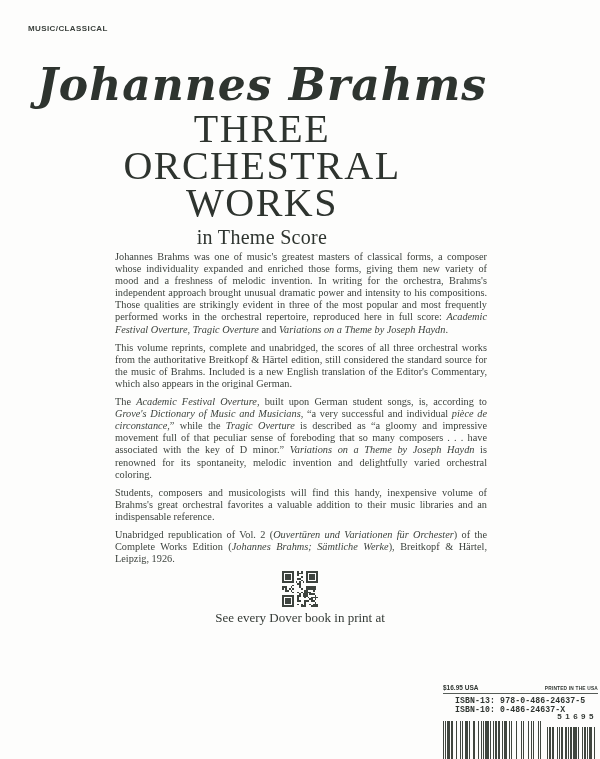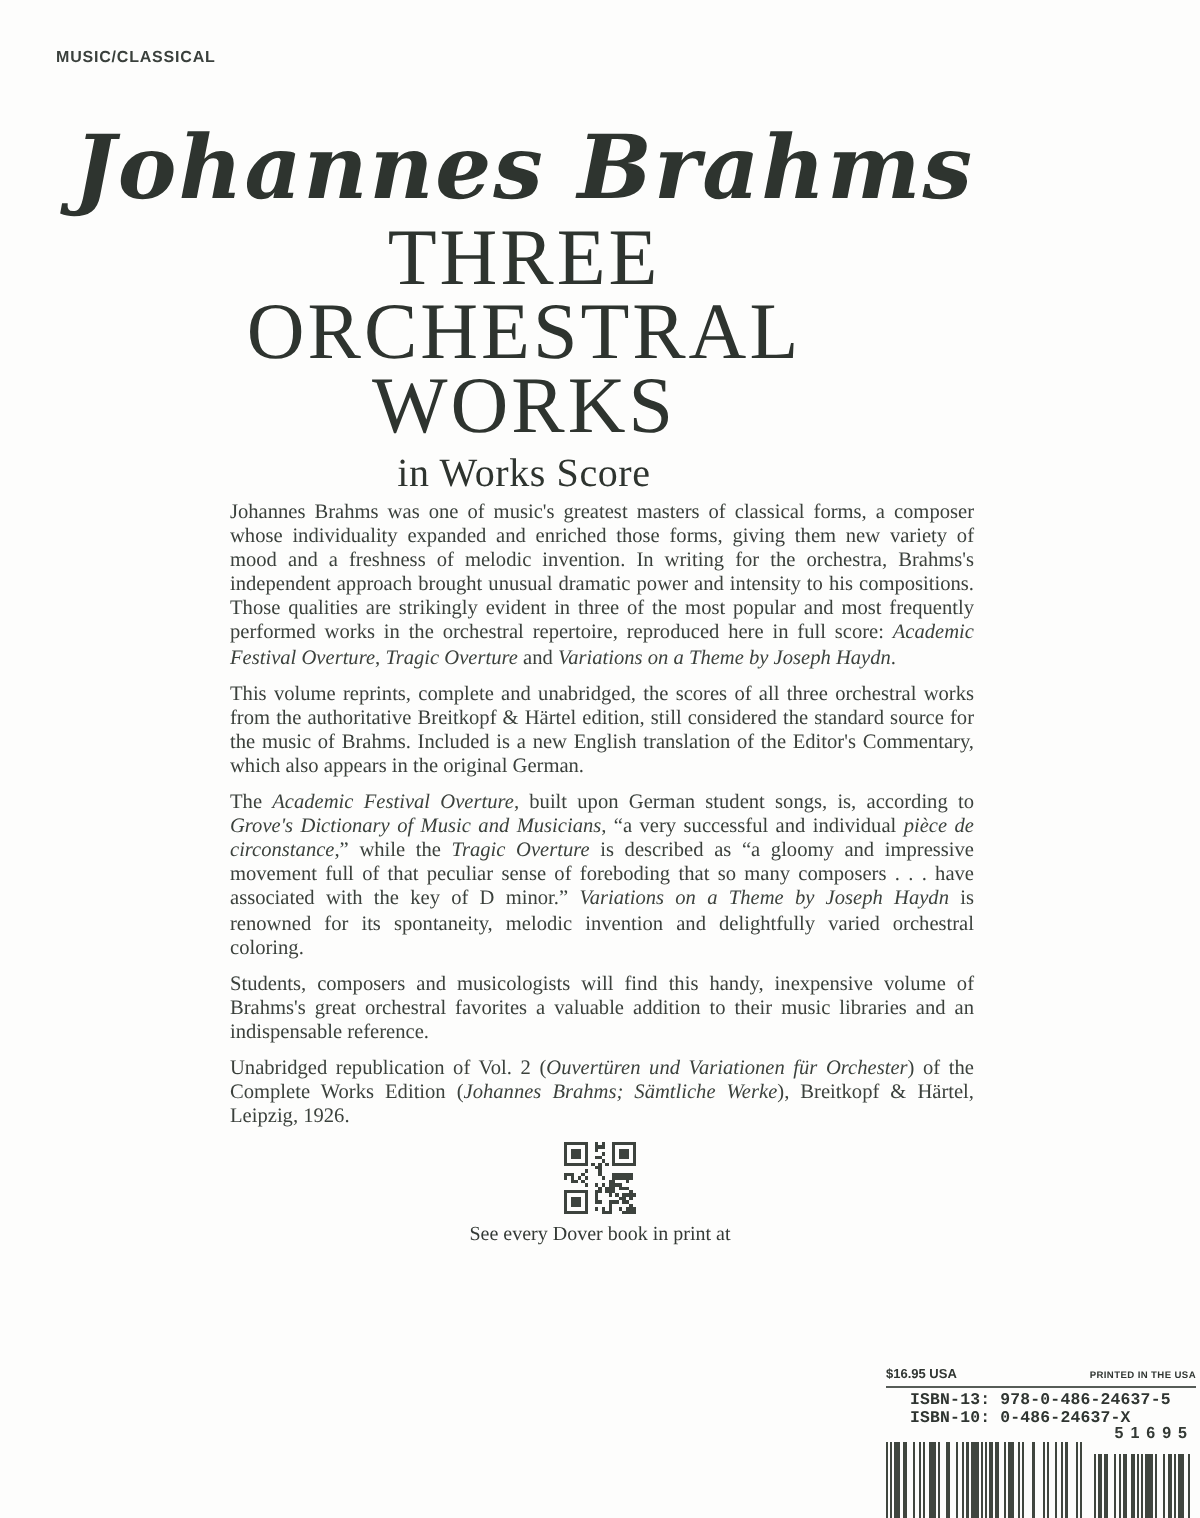--- a/index.html
+++ b/index.html
@@ -48,21 +48,21 @@
   }
   .body-text p{margin:0 0 6px 0;}
   .body-text em{font-style:italic;}
 
   .dover-promo{
     position:absolute;left:0;top:571px;width:600px;
     text-align:center;color:#343a35;
   }
   .qr-wrap{width:36px;height:36px;margin:0 auto;}
   .qr-wrap svg{display:block;width:36px;height:36px;fill:#3d433e;}
-  .promo-line1{font-size:10px;line-height:12px;margin-top:5px;}
+  .promo-line1{font-size:13px;line-height:12px;margin-top:5px;}
   .promo-line2{font-size:10.5px;font-weight:bold;line-height:12px;}
 
   .price-block{
     position:absolute;left:443px;top:684px;width:155px;
     color:#2f3531;
   }
   .price-row{
     display:flex;justify-content:space-between;align-items:baseline;
     font-family:"Liberation Sans",sans-serif;font-weight:bold;
     border-bottom:1px solid #565c57;padding-bottom:2px;
@@ -89,21 +89,21 @@
 
 <div class="cover">
 
   <div class="category-label">MUSIC/CLASSICAL</div>
 
   <div class="title-block">
     <div class="author-title">Johannes Brahms</div>
     <div class="title-caps">THREE</div>
     <div class="title-caps">ORCHESTRAL</div>
     <div class="title-caps">WORKS</div>
-    <div class="subtitle">in Works Score</div>
+    <div class="subtitle">in Theme Score</div>
   </div>
 
   <div class="body-text">
       <p><span>Johannes Brahms was one of music's greatest masters of classical forms, a composer whose individuality expanded and enriched those forms, giving them new variety of mood and a freshness of melodic invention. In writing for the orchestra, Brahms's independent approach brought unusual dramatic power and intensity to his compositions. Those qualities are strikingly evident in three of the most popular and most frequently performed works in the orchestral repertoire, reproduced here in full score: </span><em>Academic Festival Overture</em><span>, </span><em>Tragic Overture</em><span> and </span><em>Variations on a Theme by Joseph Haydn</em><span>.</span></p>
       <p><span>This volume reprints, complete and unabridged, the scores of all three orchestral works from the authoritative Breitkopf &amp; Härtel edition, still considered the standard source for the music of Brahms. Included is a new English translation of the Editor's Commentary, which also appears in the original German.</span></p>
       <p><span>The </span><em>Academic Festival Overture</em><span>, built upon German student songs, is, according to </span><em>Grove's Dictionary of Music and Musicians</em><span>, “a very successful and individual </span><em>pièce de circonstance</em><span>,” while the </span><em>Tragic Overture</em><span> is described as “a gloomy and impressive movement full of that peculiar sense of foreboding that so many composers . . . have associated with the key of D minor.” </span><em>Variations on a Theme by Joseph Haydn</em><span> is renowned for its spontaneity, melodic invention and delightfully varied orchestral coloring.</span></p>
       <p><span>Students, composers and musicologists will find this handy, inexpensive volume of Brahms's great orchestral favorites a valuable addition to their music libraries and an indispensable reference.</span></p>
       <p><span>Unabridged republication of Vol. 2 (</span><em>Ouvertüren und Variationen für Orchester</em><span>) of the Complete Works Edition (</span><em>Johannes Brahms; Sämtliche Werke</em><span>), Breitkopf &amp; Härtel, Leipzig, 1926.</span></p>
     </div>
 

